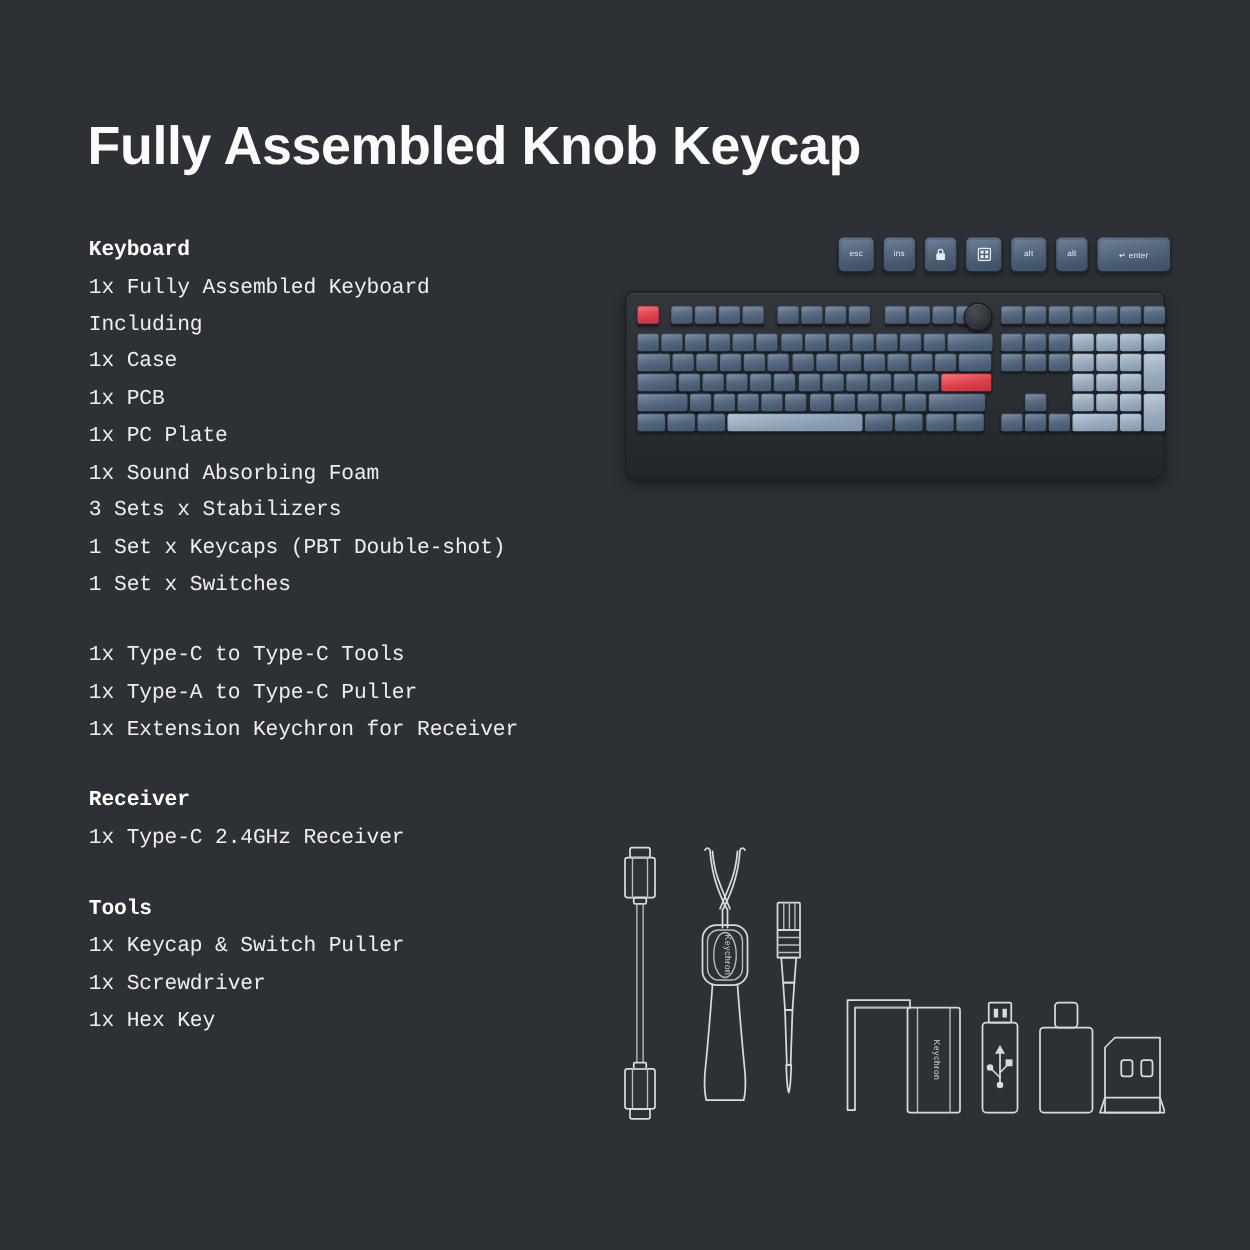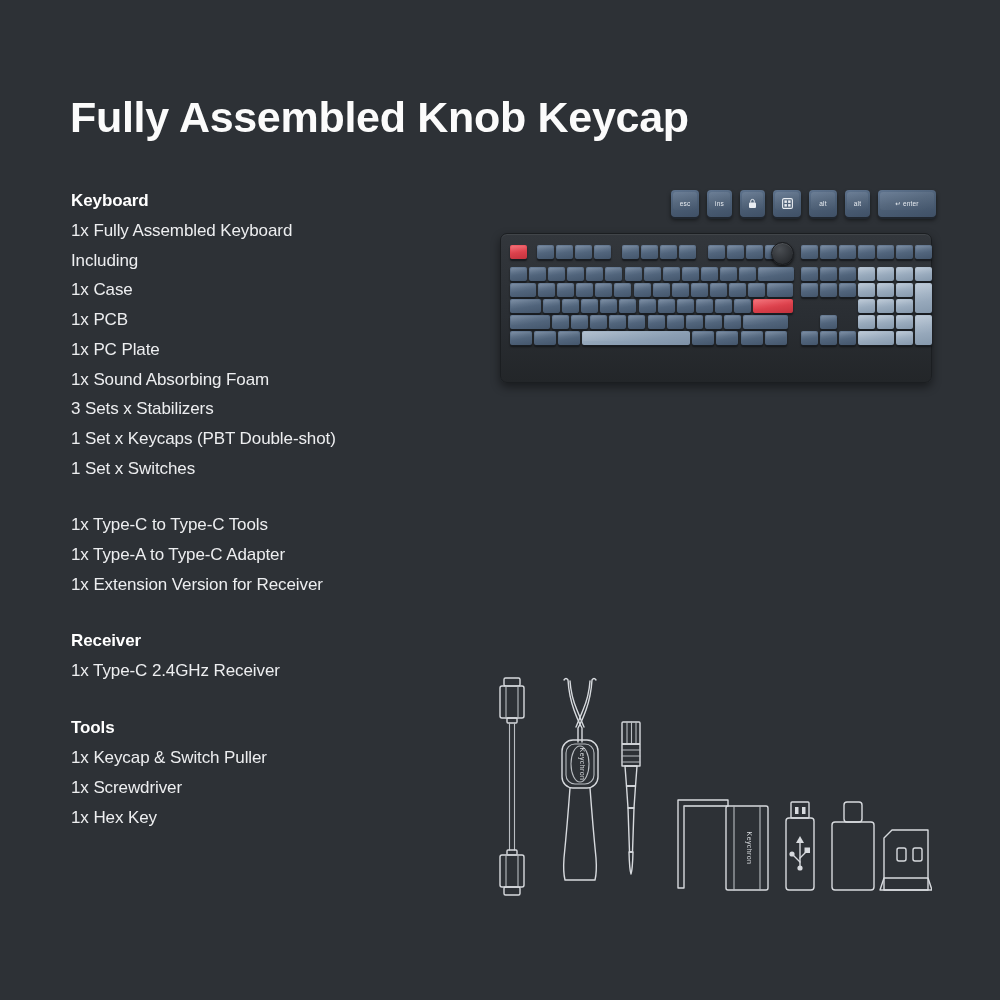--- a/index.html
+++ b/index.html
@@ -12,21 +12,21 @@
     position:relative;
   }
   #page-title{
     position:absolute;left:70px;top:96px;
     font-size:43px;font-weight:bold;letter-spacing:-0.3px;
     color:#fbfbfb;line-height:1;
   }
 
   
   #spec-column{position:absolute;left:71px;top:186px;width:400px;}
-  .spec-section{margin-bottom:27px;}
+  .spec-section{margin-bottom:27px;font-family:Liberation Mono, monospace;}
   .spec-section:last-child{margin-bottom:0;margin-top:13px;}
   .section-heading{
     font-size:17px;font-weight:bold;color:#ffffff;
     line-height:30px;letter-spacing:-0.1px;
   }
   .spec-line{
     font-size:17px;font-weight:400;color:#edeef0;
     line-height:29.7px;letter-spacing:-0.1px;
   }
 
@@ -108,22 +108,22 @@
     <div class="spec-line">1x PCB</div>
     <div class="spec-line">1x PC Plate</div>
     <div class="spec-line">1x Sound Absorbing Foam</div>
     <div class="spec-line">3 Sets x Stabilizers</div>
     <div class="spec-line">1 Set x Keycaps (PBT Double-shot)</div>
     <div class="spec-line">1 Set x Switches</div>
   </div>
 
   <div class="spec-section">
     <div class="spec-line">1x Type-C to Type-C Tools</div>
-    <div class="spec-line">1x Type-A to Type-C Adapter</div>
-    <div class="spec-line">1x Extension Version for Receiver</div>
+    <div class="spec-line">1x Type-A to Type-C Puller</div>
+    <div class="spec-line">1x Extension Keychron for Receiver</div>
   </div>
 
   <div class="spec-section">
     <div class="section-heading">Receiver</div>
     <div class="spec-line">1x Type-C 2.4GHz Receiver</div>
   </div>
 
   <div class="spec-section">
     <div class="section-heading">Tools</div>
     <div class="spec-line">1x Keycap &amp; Switch Puller</div>

